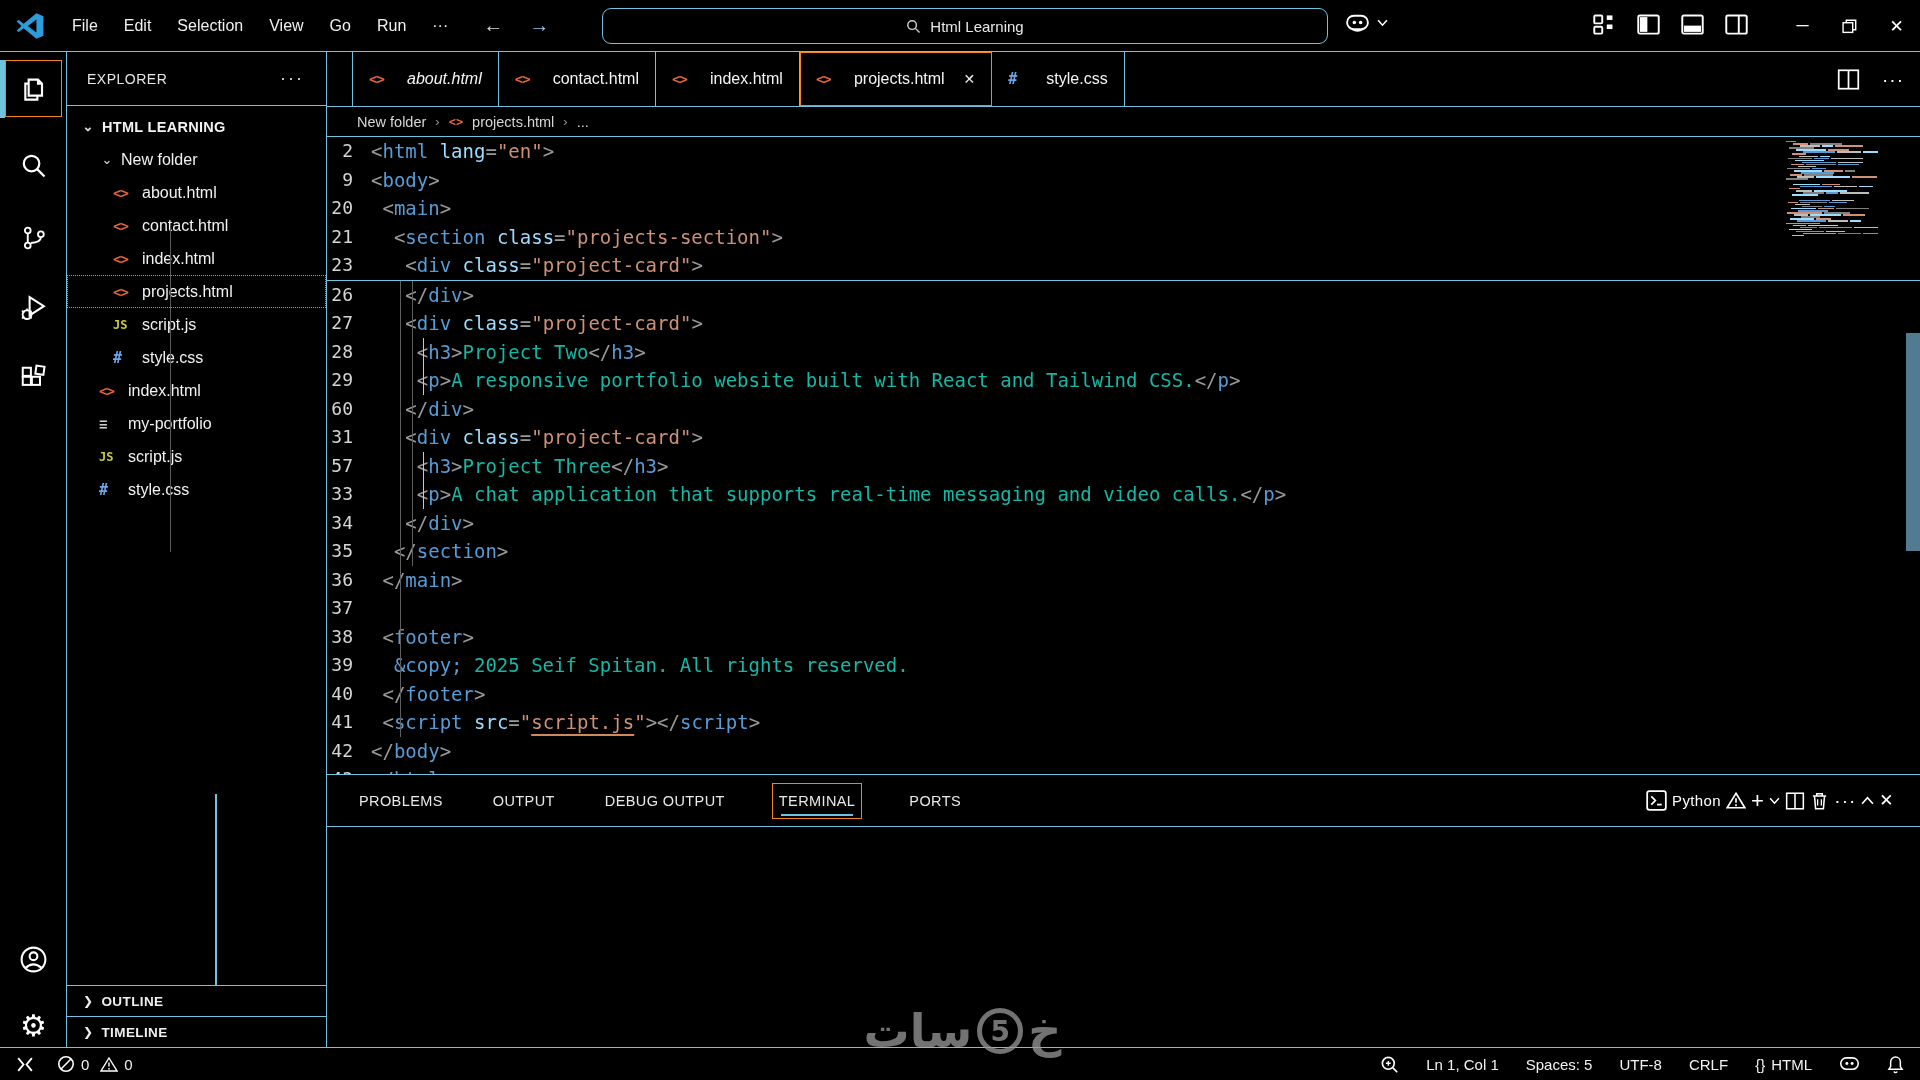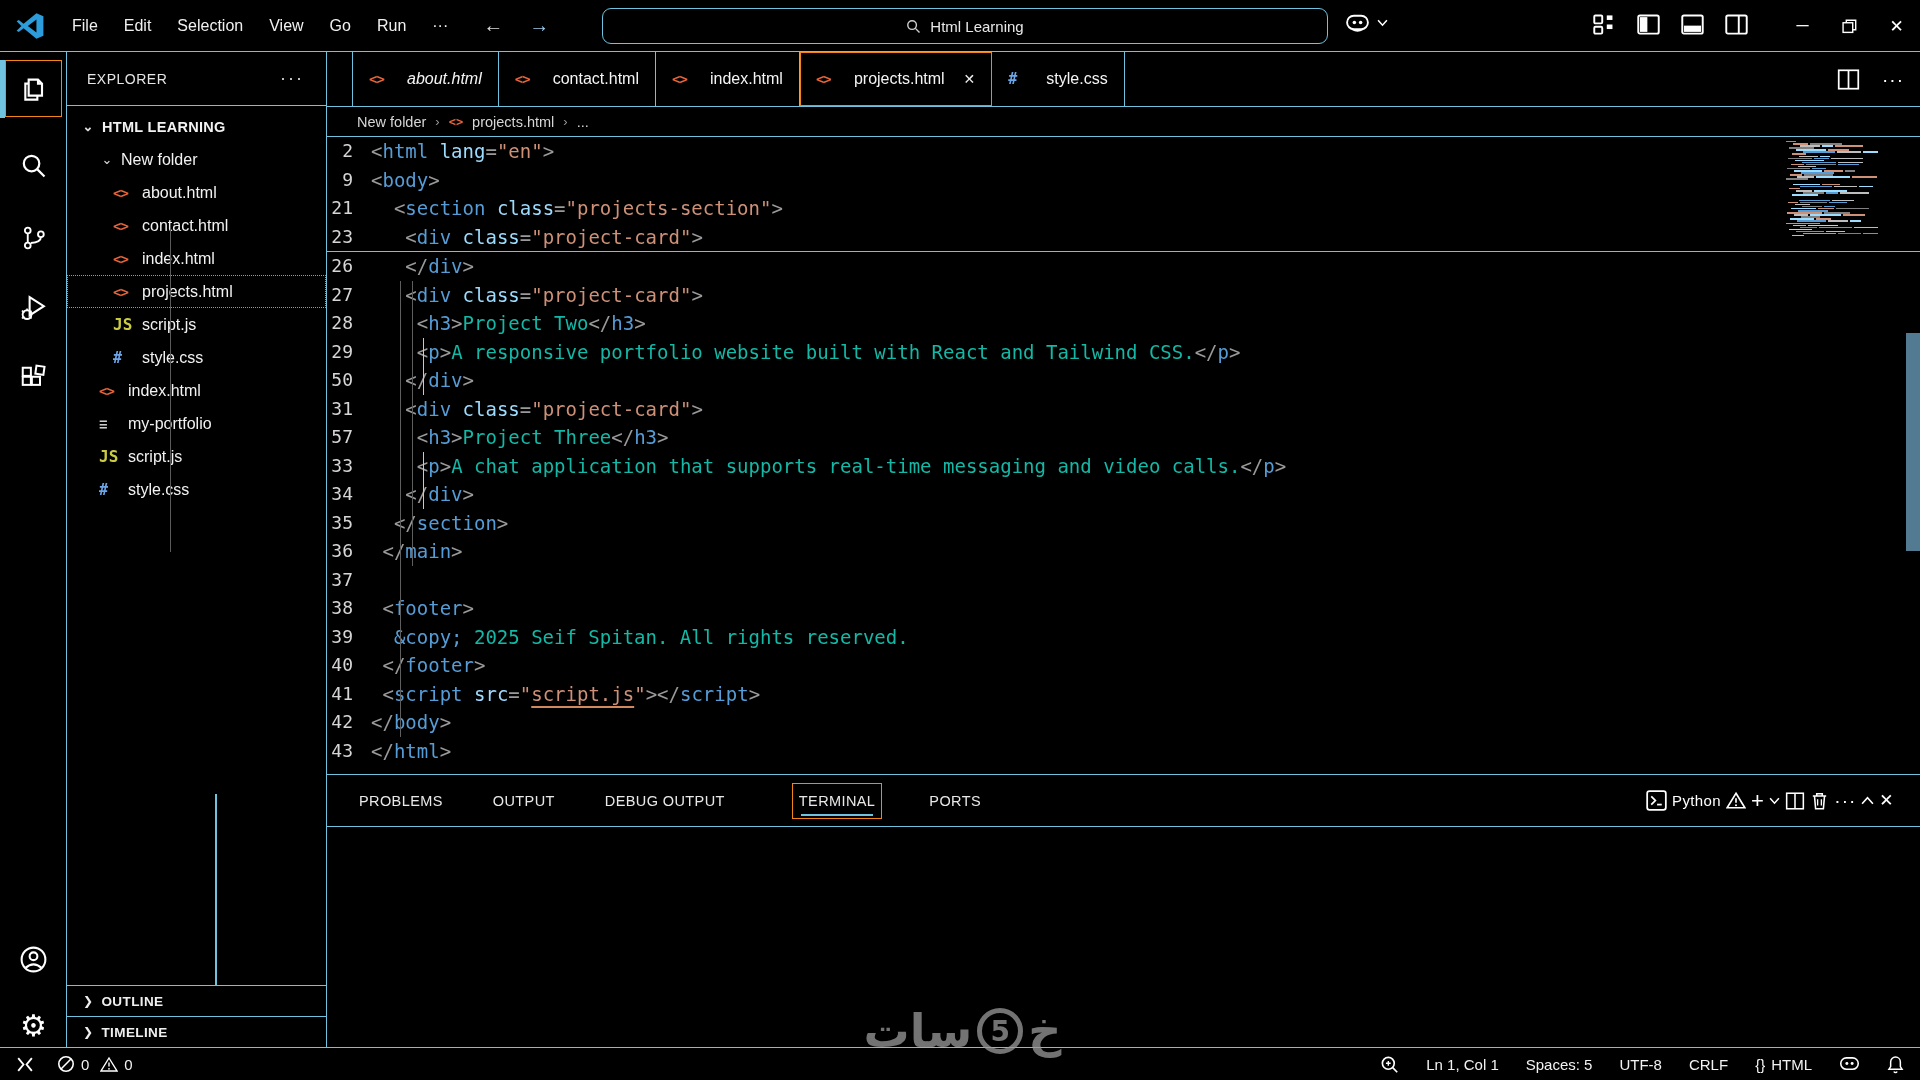--- a/index.html
+++ b/index.html
@@ -44,21 +44,21 @@
   .tree { padding-top:4px; }
   .tree-row { height:33px; display:flex; align-items:center; font-size:16px; color:#f2f2f2;
               position:relative; white-space:nowrap; }
   .tree-row .chev { width:16px; margin-right:6px; color:#e0e0e0; font-size:13px; text-align:center; flex:none;}
   .tree-root { font-weight:bold; font-size:14.5px; letter-spacing:.3px; }
   .tree-row.sel { outline:1px dotted #F38518; outline-offset:-1px; }
   .d0 { padding-left:13px; } .d1 { padding-left:32px; } .d2 { padding-left:46px; }
   .ficon { display:inline-block; width:24px; margin-right:5px; font-weight:bold; text-align:left;
            font-family:"DejaVu Sans Mono",monospace; flex:none; }
   .ficon.html { color:#E8653A; font-size:14px; letter-spacing:-1px; }
-  .ficon.js   { color:#CBCB41; font-size:16px; }
+  .ficon.js   { color:#CBCB41; font-size:12px; }
   .ficon.css  { color:#6CA6E8; font-size:15px; }
   .ficon.file { color:#cfcfcf; font-size:14px; }
   .tree-guide { position:absolute; left:103px; top:172px; width:1px; height:328px; background:#5a5a5a; }
   .mystery-line { position:absolute; left:148px; top:742px; width:2px; height:192px; background:#6FC3DF; }
   .sb-sections { margin-top:auto; }
   .sb-section { height:31px; border-top:1px solid #6FC3DF; display:flex; align-items:center;
                 padding-left:16px; font-size:13.5px; font-weight:bold; letter-spacing:.4px; color:#efefef; }
   .sb-section .chev { margin-right:8px; font-size:12px; font-weight:normal; }
 
   
@@ -94,21 +94,21 @@
   .mm-row { height:1.45px; margin-bottom:0.65px; display:flex; gap:2px; }
   .mm-seg { height:100%; }
   .scroll-thumb { position:absolute; right:0; top:196px; width:14px; height:218px; background:#527a91; }
 
   
   .panel { height:273px; flex:none; border-top:1px solid #6FC3DF; display:flex; flex-direction:column; }
   .panel-tabs { height:52px; flex:none; display:flex; align-items:center; gap:46px;
                 padding-left:30px; border-bottom:1px solid #6FC3DF; font-size:14.5px;
                 letter-spacing:.4px; color:#e8e8e8; }
   .ptab { position:relative; padding:9px 2px;text-align:right; }
-  .ptab.active { outline:1.5px solid #F38518; padding:9px 6px;margin-left:20px; }
+  .ptab.active { outline:1.5px solid #F38518; padding:9px 6px; }
   .ptab.active::after { content:""; position:absolute; left:8px; right:8px; bottom:2px; height:2px; background:#6FC3DF; }
   .panel-actions { margin-left:auto; padding-right:26px; display:flex; align-items:center; gap:5px;
                    font-size:15px; color:#fff; }
   .terminal-body { padding:27px 0 0 30px; font-size:19px; color:#fff; }
 
   
   .statusbar { height:33px; border-top:1.5px solid #6FC3DF; display:flex; align-items:center;
                padding:0 16px 0 14px; font-size:15px; color:#f2f2f2; }
   .sb-left { display:flex; align-items:center; gap:22px; }
   .sb-right { margin-left:auto; display:flex; align-items:center; gap:27px; }
@@ -359,20 +359,24 @@
       <div class="sticky">
           <div class="cl">
             <span class="ln">2</span>
             <span class="ct"><span class="tk-p">&lt;</span><span class="tk-t">html</span><span class="tk-w"> </span><span class="tk-a">lang</span><span class="tk-p">=</span><span class="tk-s">"en"</span><span class="tk-p">&gt;</span></span>
           </div>
           <div class="cl">
             <span class="ln">9</span>
             <span class="ct"><span class="tk-p">&lt;</span><span class="tk-t">body</span><span class="tk-p">&gt;</span></span>
           </div>
           <div class="cl">
+            <span class="ln">20</span>
+            <span class="ct"><span class="tk-w"> </span><span class="tk-p">&lt;</span><span class="tk-t">main</span><span class="tk-p">&gt;</span></span>
+          </div>
+          <div class="cl">
             <span class="ln">21</span>
             <span class="ct"><span class="tk-w">  </span><span class="tk-p">&lt;</span><span class="tk-t">section</span><span class="tk-w"> </span><span class="tk-a">class</span><span class="tk-p">=</span><span class="tk-s">"projects-section"</span><span class="tk-p">&gt;</span></span>
           </div>
           <div class="cl">
             <span class="ln">23</span>
             <span class="ct"><span class="tk-w">   </span><span class="tk-p">&lt;</span><span class="tk-t">div</span><span class="tk-w"> </span><span class="tk-a">class</span><span class="tk-p">=</span><span class="tk-s">"project-card"</span><span class="tk-p">&gt;</span></span>
           </div>
         </div>
       <div>
           <div class="cl">
@@ -385,21 +389,21 @@
           </div>
           <div class="cl">
             <span class="ln">28</span>
             <span class="ct"><span class="tk-w">    </span><span class="tk-p">&lt;</span><span class="tk-t">h3</span><span class="tk-p">&gt;</span><span class="tk-w">Project Two</span><span class="tk-p">&lt;/</span><span class="tk-t">h3</span><span class="tk-p">&gt;</span></span>
           </div>
           <div class="cl">
             <span class="ln">29</span>
             <span class="ct"><span class="tk-w">    </span><span class="tk-p">&lt;</span><span class="tk-t">p</span><span class="tk-p">&gt;</span><span class="tk-w">A responsive portfolio website built with React and Tailwind CSS.</span><span class="tk-p">&lt;/</span><span class="tk-t">p</span><span class="tk-p">&gt;</span></span>
           </div>
           <div class="cl">
-            <span class="ln">50</span>
+            <span class="ln">60</span>
             <span class="ct"><span class="tk-w">   </span><span class="tk-p">&lt;/</span><span class="tk-t">div</span><span class="tk-p">&gt;</span></span>
           </div>
           <div class="cl">
             <span class="ln">31</span>
             <span class="ct"><span class="tk-w">   </span><span class="tk-p">&lt;</span><span class="tk-t">div</span><span class="tk-w"> </span><span class="tk-a">class</span><span class="tk-p">=</span><span class="tk-s">"project-card"</span><span class="tk-p">&gt;</span></span>
           </div>
           <div class="cl">
             <span class="ln">57</span>
             <span class="ct"><span class="tk-w">    </span><span class="tk-p">&lt;</span><span class="tk-t">h3</span><span class="tk-p">&gt;</span><span class="tk-w">Project Three</span><span class="tk-p">&lt;/</span><span class="tk-t">h3</span><span class="tk-p">&gt;</span></span>
           </div>

